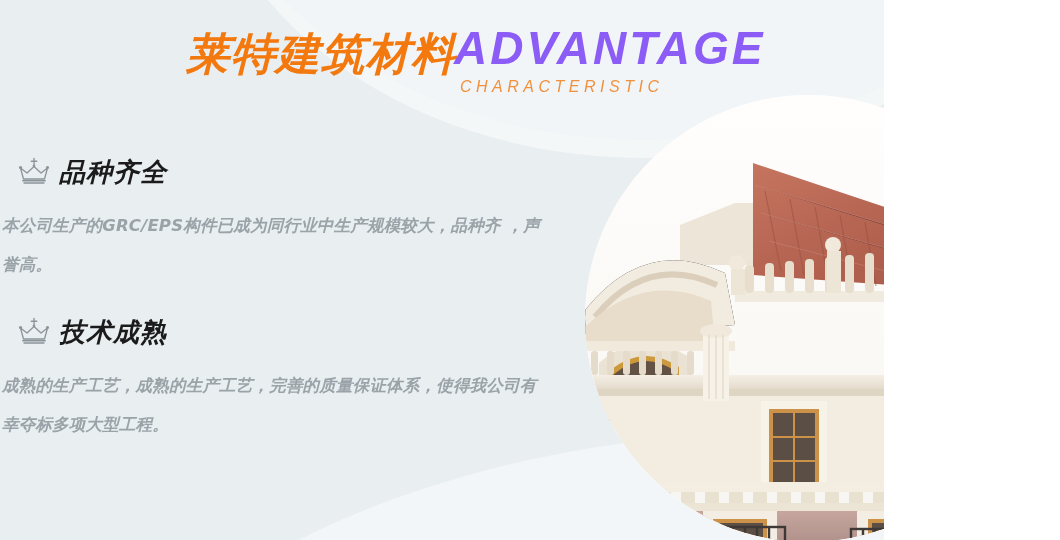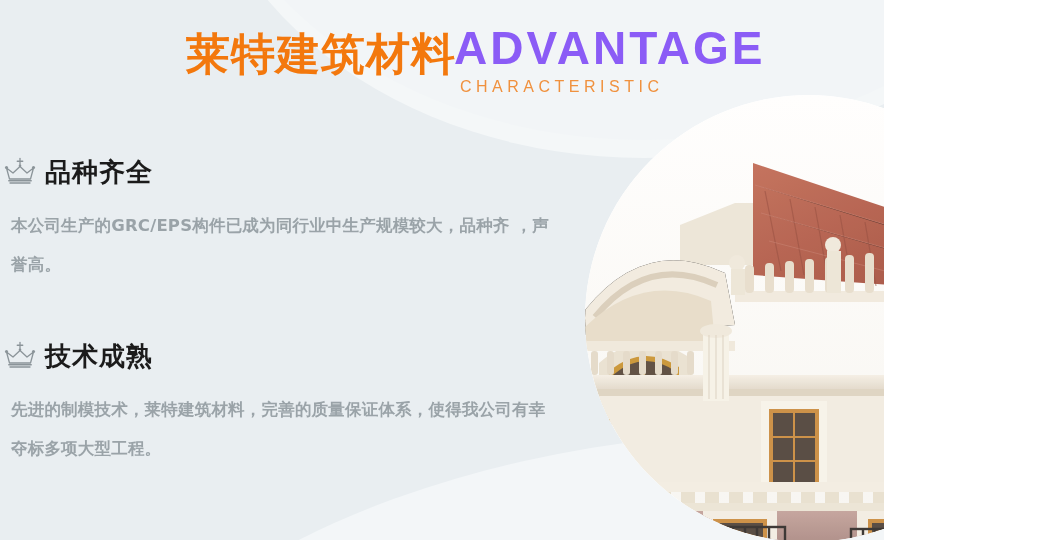--- a/index.html
+++ b/index.html
@@ -13,20 +13,21 @@
     overflow: hidden;
     font-family: "Liberation Sans", "DejaVu Sans", sans-serif;
   }
 
   #banner {
     position: relative;
     width: 884px;
     height: 540px;
     background: #e9eef1;
     overflow: hidden;
+    font-style: italic;
   }
 
   
   .swoosh {
     position: absolute;
     border-radius: 50%;
     pointer-events: none;
   }
   .swoosh-top {
     width: 900px;
@@ -99,47 +100,47 @@
   .features {
     position: absolute;
     left: 0;
     top: 152px;
     width: 580px;
   }
   .feature {
     position: relative;
   }
   .feature + .feature {
-    margin-top: 52px;
+    margin-top: 28px;
   }
   .feature-head {
     display: flex;
     align-items: center;
     height: 40px;
-    padding-left: 4px;
+    padding-left: 18px;
   }
   .crown-icon {
     width: 32px;
     height: 30px;
     flex: 0 0 32px;
     display: block;
     margin-right: 9px;
   }
   .feature-title {
     font-size: 26px;
     font-weight: bold;
     color: #1b1b1b;
     letter-spacing: 1px;
     line-height: 30px;
     white-space: nowrap;
     font-family: "DejaVu Sans", "Liberation Sans", sans-serif;
   }
   .feature-body {
     margin-top: 14px;
-    padding-left: 11px;
+    padding-left: 2px;
     width: 548px;
     font-size: 16.5px;
     font-weight: bold;
     color: #9aa3a8;
     line-height: 39px;
     letter-spacing: 0.2px;
     font-family: "DejaVu Sans", "Liberation Sans", sans-serif;
   }
 
   
@@ -207,21 +208,21 @@
             <circle cx="32" cy="17.5" r="2.6" fill="#8b9499" stroke="none"></circle>
             <path d="M5 22 L11 44 L53 44 L59 22 L46 32 L32 19 L18 32 Z"></path>
             <circle cx="5" cy="21" r="3.1" fill="#8b9499" stroke="none"></circle>
             <circle cx="59" cy="21" r="3.1" fill="#8b9499" stroke="none"></circle>
             <path d="M9.5 47.5 L54.5 47.5"></path>
             <path d="M12 52 L52 52"></path>
           </g>
         </svg>
         <span class="feature-title">技术成熟</span>
       </div>
-      <div class="feature-body">先进的制模技术，莱特建筑材料，完善的质量保证体系，使得我公司有幸夺标多项大型工程。</div>
+      <div class="feature-body">成熟的生产工艺，成熟的生产工艺，完善的质量保证体系，使得我公司有幸夺标多项大型工程。</div>
     </div>
 
   </div>
 
   <div class="photo-circle">
     <svg class="photo-svg" viewBox="0 0 447 447">
       <defs>
         <linearGradient id="stoneG" x1="0" y1="0" x2="0" y2="1">
           <stop offset="0%" stop-color="#f4efe5"></stop>
           <stop offset="100%" stop-color="#e2dacb"></stop>

